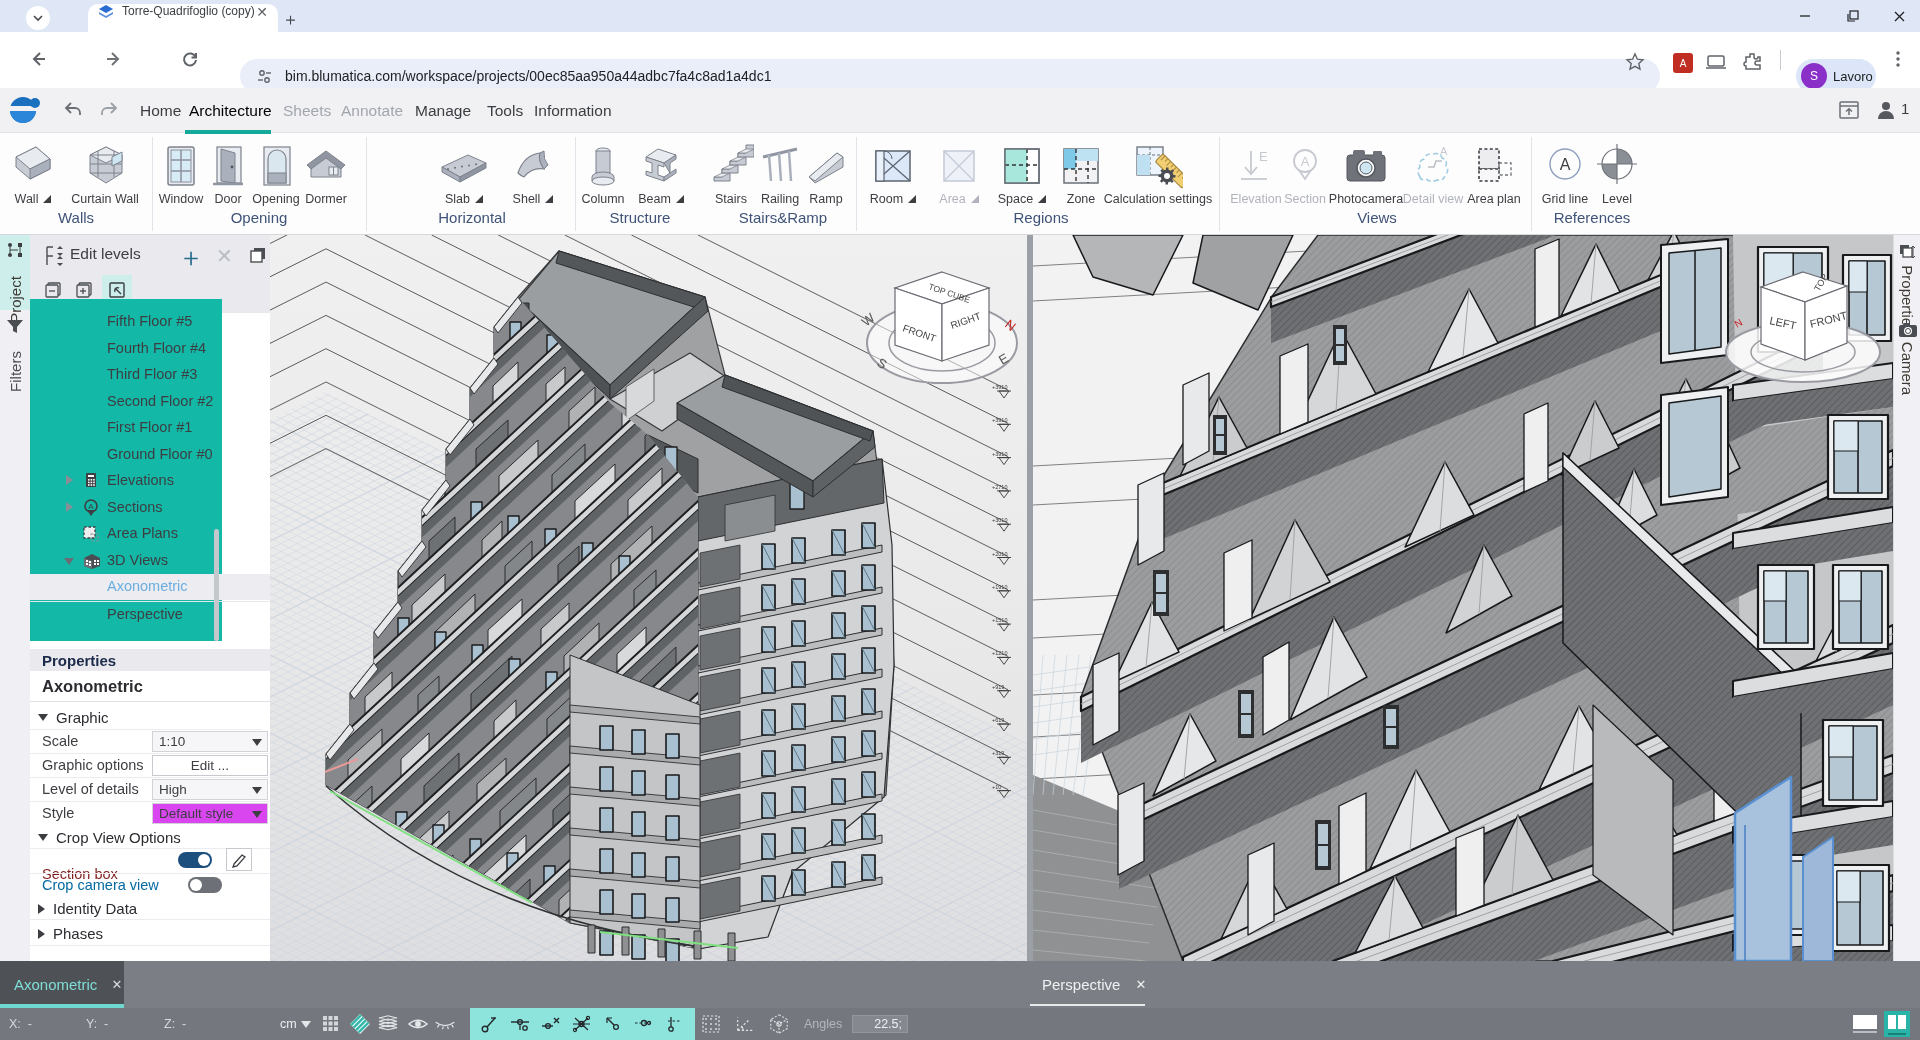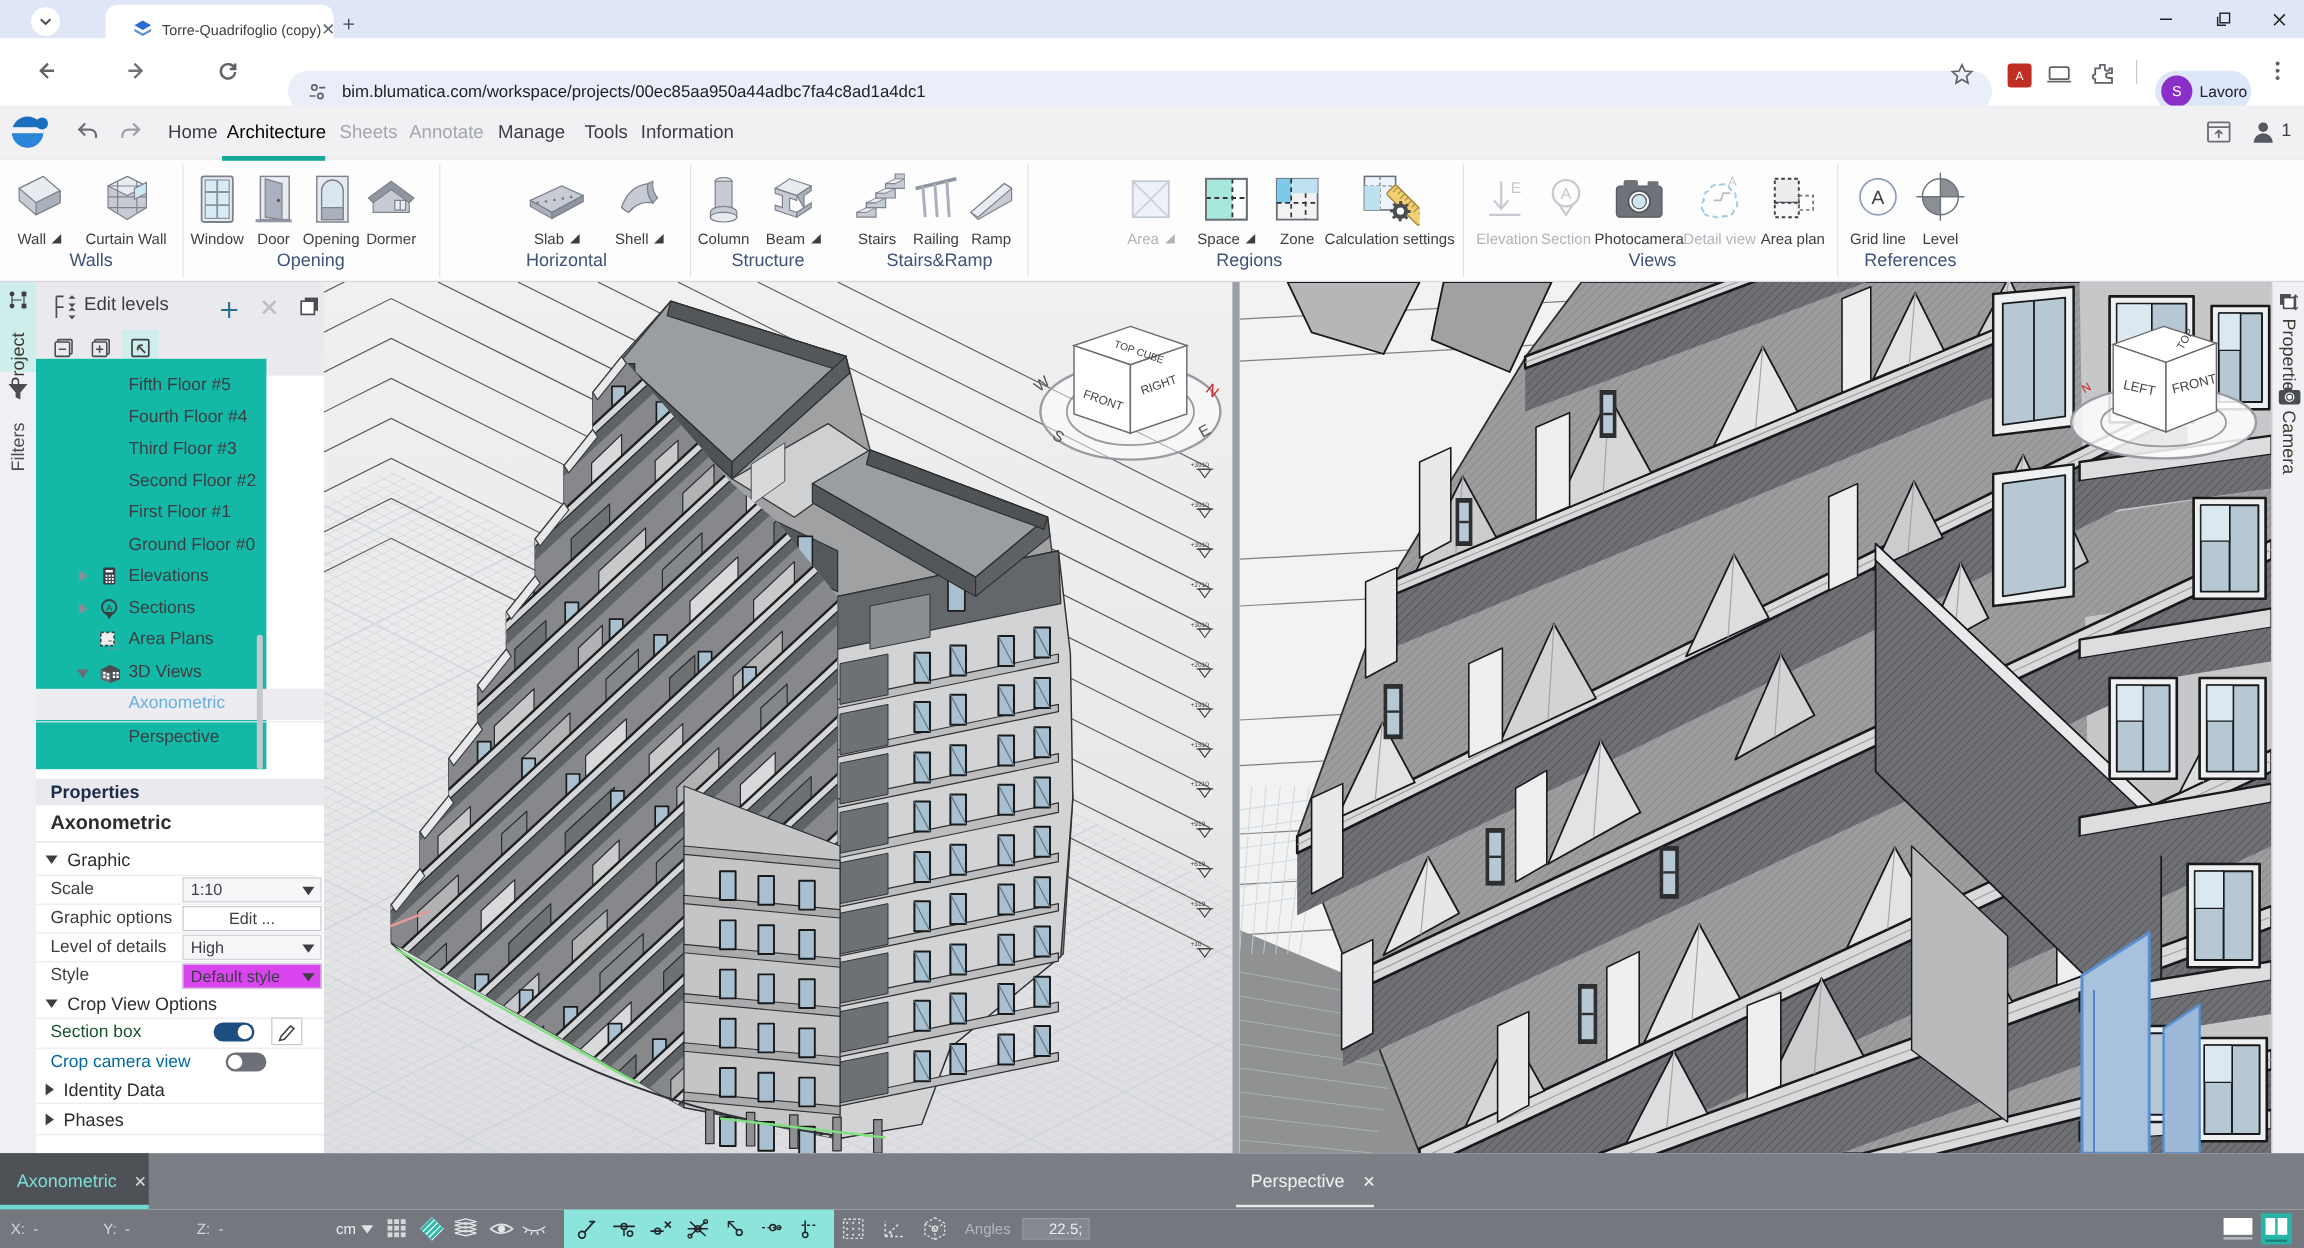--- a/index.html
+++ b/index.html
@@ -1,19 +1,19 @@
 <!DOCTYPE html>
 <html><head><meta charset="utf-8"><title>BIM</title><style>
 *{margin:0;padding:0;box-sizing:border-box}
 html,body{width:1920px;height:1040px;overflow:hidden;font-family:"Liberation Sans",sans-serif;background:#fff}
 #root{position:relative;width:1920px;height:1040px}
 
 #ctabs{position:absolute;left:0;top:0;width:1920px;height:32px;background:#dfe7f6}
 .circlebtn{position:absolute;left:26px;top:6px;width:24px;height:24px;border-radius:50%;display:flex;align-items:center;justify-content:center;color:#45494e;font-size:12px}
-.ctab{position:absolute;left:88px;top:4px;width:190px;height:28px;background:#fff;border-radius:10px 10px 0 0;display:flex;align-items:flex-end;padding:0 23px;font-size:12px;color:#3c4043;white-space:nowrap}
+.ctab{position:absolute;left:88px;top:4px;width:190px;height:28px;background:#fff;border-radius:10px 10px 0 0;display:flex;align-items:flex-start;padding:0 10px;font-size:12px;color:#3c4043;white-space:nowrap}
 .ctab .fav{width:16px;height:16px;margin-right:8px}
 .ctab .x{margin-left:auto;color:#5f6368;font-size:14px}
 .newtab{position:absolute;left:282px;top:8px;color:#45494e;font-size:17px;font-weight:400}
 .wctl{position:absolute;top:0;height:32px;width:46px;display:flex;align-items:center;justify-content:center;color:#202124;font-size:13px}
 
 #ctoolbar{position:absolute;left:0;top:32px;width:1920px;height:56px;background:#fff}
 .navic{position:absolute;top:17px;color:#5f6368;font-size:17px}
 #omni{position:absolute;left:240px;top:44px;transform:translateY(-50%);width:1420px;height:34px;background:#e9eef9;border-radius:17px;display:flex;align-items:center;padding:0 16px;font-size:14px;color:#202124}
 .exticon{position:absolute;top:20px;font-size:15px;color:#5f6368}
 #profile{position:absolute;left:1796px;top:44px;transform:translateY(-50%);width:80px;height:34px;background:#dce6f8;border-radius:17px;display:flex;align-items:center;font-size:13px;color:#202124}
@@ -309,20 +309,31 @@
         <div>Railing</div>
       </div>
       <div class="rtool " style="left:736px;width:180px">
         <div class="ric">
           <svg width="46" height="46" viewBox="0 0 46 46">
             <polygon points="6,34 34,10 40,14 40,24 12,40" fill="#c7ccd4" stroke="#7d828c" stroke-width="1"></polygon>
             <polygon points="6,34 34,10 40,14 12,38" fill="#e8ebf0" stroke="#7d828c" stroke-width="1"></polygon>
           </svg>
         </div>
         <div>Ramp</div>
+      </div>
+      <div class="rtool " style="left:803px;width:180px">
+        <div class="ric">
+          <svg width="46" height="46" viewBox="0 0 46 46">
+            <rect x="6" y="8" width="34" height="30" fill="#dce8f8" stroke="#5b6470" stroke-width="1.5"></rect>
+            <path d="M6 8 L40 38 M40 8 L6 38" stroke="#5b6470" stroke-width="1.2" fill="none"></path>
+            <path d="M14 8 v-0 l0 0 M14 8 a8 8 0 0 1 8 8" stroke="#5b6470" fill="none"></path>
+            <rect x="6" y="8" width="8" height="30" fill="#eaf1fb" stroke="#5b6470" stroke-width="1.2"></rect>
+          </svg>
+        </div>
+        <div>Room<span style="display:inline-block;width:0;height:0;border-left:8px solid transparent;border-bottom:8px solid #3c3e42;margin-left:5px"></span></div>
       </div>
       <div class="rtool dis" style="left:869px;width:180px">
         <div class="ric">
           <svg width="46" height="46" viewBox="0 0 46 46">
             <rect x="8" y="8" width="30" height="30" fill="#eef1f8" stroke="#c3c9d6" stroke-width="1.5"></rect>
             <path d="M8 8 L38 38 M38 8 L8 38" stroke="#c3c9d6" stroke-width="1.2"></path>
           </svg>
         </div>
         <div>Area<span style="display:inline-block;width:0;height:0;border-left:8px solid transparent;border-bottom:8px solid #b0b3ba;margin-left:5px"></span></div>
       </div>
@@ -1575,21 +1586,21 @@
           <div style="position:absolute;left:0;top:128px;width:240px;height:24px;border-top:1px solid #ececf0">
             <span style="position:absolute;left:12px;top:3px;font-size:14.5px;color:#3c3e42">Level of details</span>
             <span style="position:absolute;left:122px;top:1px;width:116px;height:21px;background:#f6f6f8;border:1px solid #d2d2d8;font-size:13.5px;color:#3c3e42;padding:2px 6px">High<span style="position:absolute;right:5px;top:7px;width:0;height:0;border-left:5px solid transparent;border-right:5px solid transparent;border-top:7px solid #3c3e42"></span></span>
           </div>
           <div style="position:absolute;left:0;top:152px;width:240px;height:24px;border-top:1px solid #ececf0">
             <span style="position:absolute;left:12px;top:3px;font-size:14.5px;color:#3c3e42">Style</span>
             <span style="position:absolute;left:122px;top:1px;width:116px;height:21px;background:#d946ef;border:1px solid #d2d2d8;font-size:13.5px;color:#3c3e42;padding:2px 6px">Default style<span style="position:absolute;right:5px;top:7px;width:0;height:0;border-left:5px solid transparent;border-right:5px solid transparent;border-top:7px solid #3c3e42"></span></span>
           </div>
           <div style="position:absolute;left:8px;top:180px;font-size:15px;color:#2a2c30"><span style="display:inline-block;width:0;height:0;border-left:5px solid transparent;border-right:5px solid transparent;border-top:7px solid #3c3e42;margin-right:8px;vertical-align:2px"></span>Crop View Options</div>
           <div style="position:absolute;left:0;top:199px;width:240px;height:24px;border-top:1px solid #ececf0">
-            <span style="position:absolute;left:12px;top:3px;font-size:14.5px;color:#14532d">Section box</span>
+            <span style="position:absolute;left:12px;top:17px;font-size:14.5px;color:#7f1d1d">Section box</span>
             <span style="position:absolute;left:148px;top:3px;width:34px;height:16px;background:#1d4f7e;border-radius:9px">
               <span style="position:absolute;right:2px;top:2px;width:12px;height:12px;background:#fff;border-radius:50%"></span>
             </span>
             <span style="position:absolute;left:196px;top:-1px;width:26px;height:23px;border:1px solid #c8c8ce;background:#fff"><svg width="24" height="21" viewBox="0 0 24 21">
                 <path d="M7 15 L15 6 L18 8 L10 17 L6 18 Z" fill="none" stroke="#3c3e42" stroke-width="1.3"></path>
               </svg></span>
           </div>
           <div style="position:absolute;left:0;top:224px;width:240px;height:24px;border-top:1px solid #ececf0">
             <span style="position:absolute;left:12px;top:3px;font-size:14.5px;color:#0369a1">Crop camera view</span>
             <span style="position:absolute;left:158px;top:3px;width:34px;height:16px;background:#6d7076;border-radius:9px">

